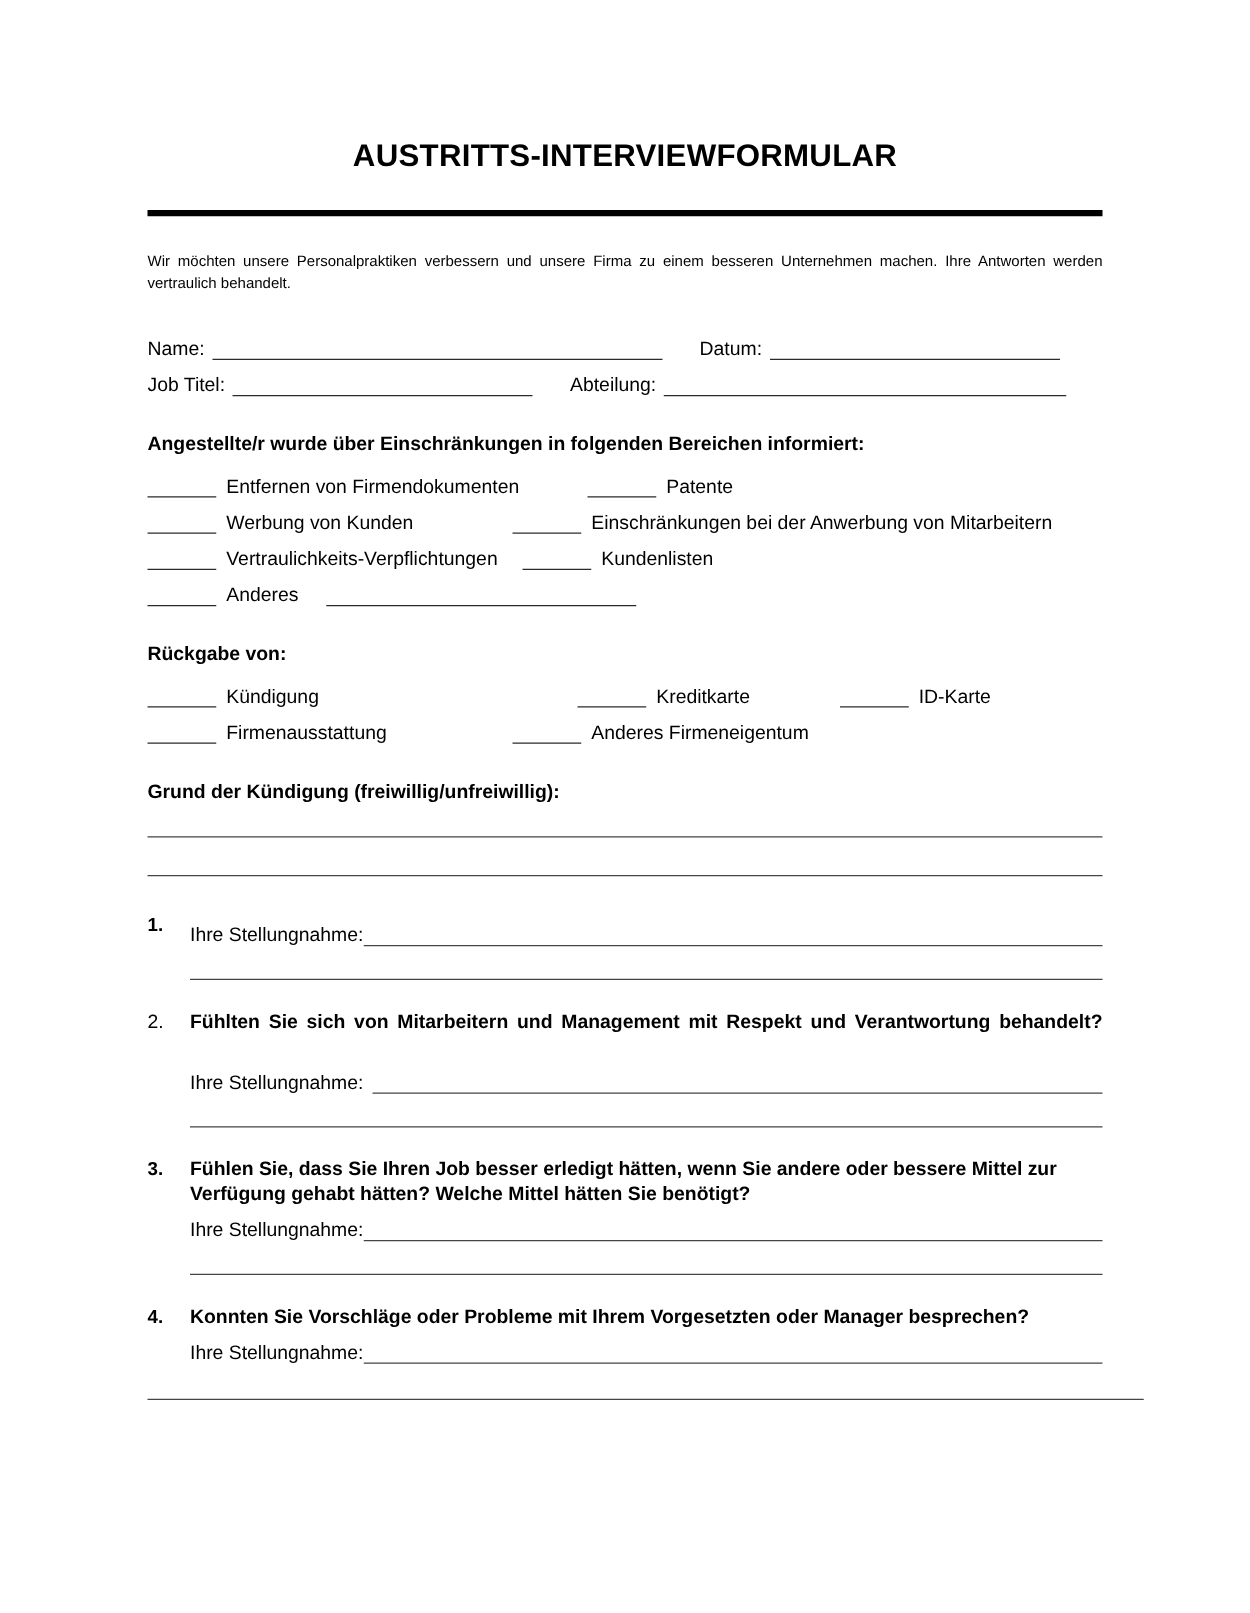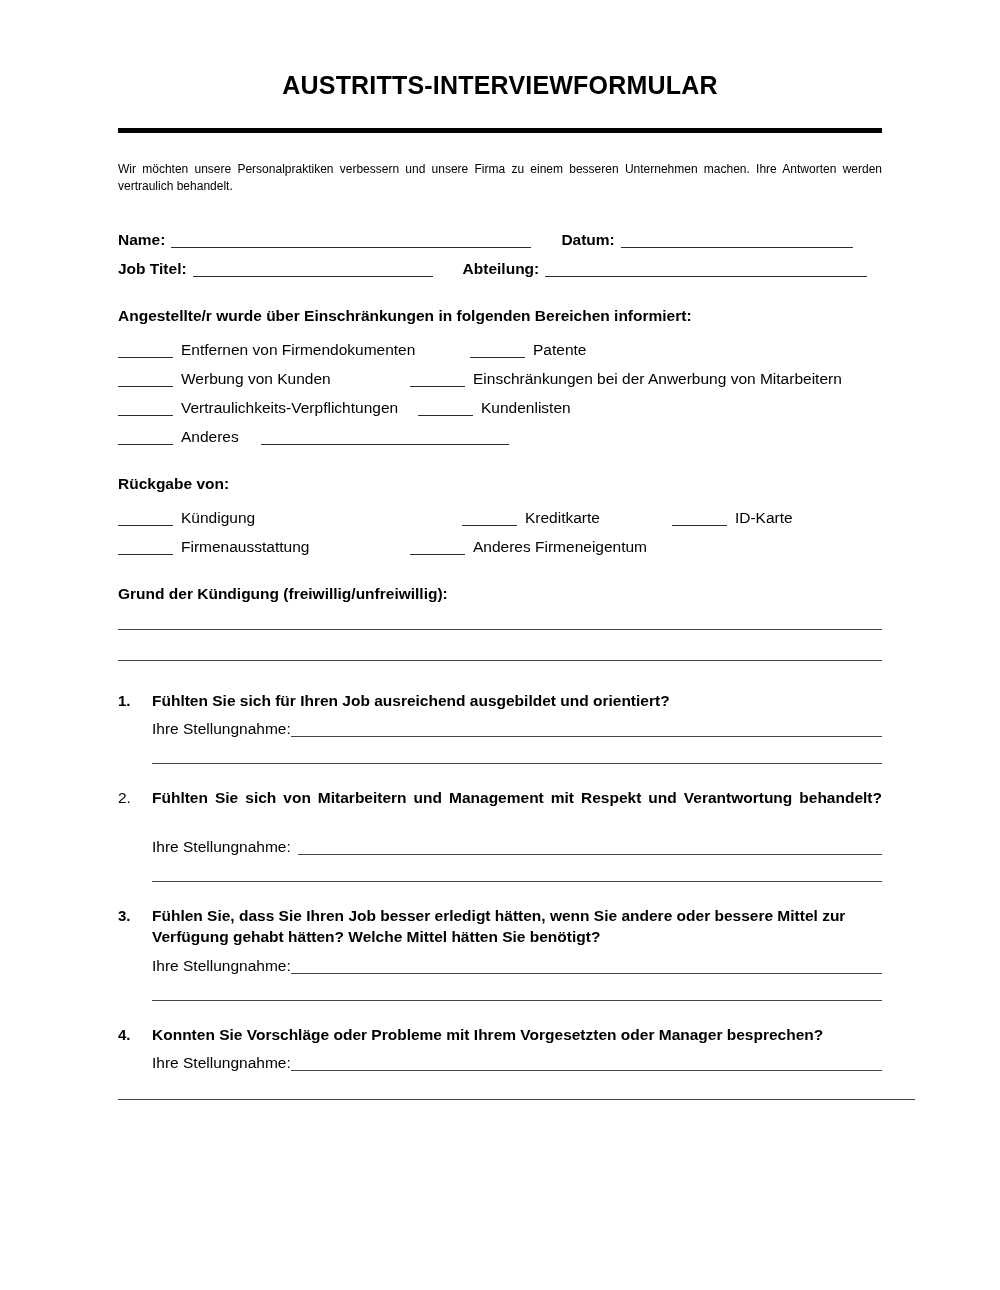--- a/index.html
+++ b/index.html
@@ -22,21 +22,21 @@
     box-sizing: border-box;
     padding: 0 118px;
   }
 
   
   .doc-title {
     text-align: center;
     font-size: 25px;
     font-weight: bold;
     letter-spacing: 0.2px;
-    padding-top: 72px;
+    padding-top: 112px;
     line-height: 1.1;
   }
   .title-rule {
     margin-top: 28px;
     height: 5px;
     background: #000000;
     width: 100%;
   }
 
   
@@ -51,21 +51,21 @@
   .ident {
     margin-top: 24px;
   }
   .ident-row {
     display: flex;
     align-items: flex-end;
     font-size: 15.5px;
     height: 29px;
   }
   .fld-label {
-    font-weight: bold;
+    font-weight: normal;
     white-space: nowrap;
     line-height: 1;
   }
   .rule {
     border-bottom: 1.6px solid #2b2b2b;
     height: 15px;
     margin-left: 6px;
   }
   .gap-md { width: 30px; flex: none; }
 
@@ -299,21 +299,20 @@
   <div class="reason-lines">
     <div class="longline"></div>
     <div class="longline"></div>
   </div>
 
   <div class="qlist">
 
     <div class="question">
       <div class="qnum">1.</div>
       <div class="qbody">
-        <div class="qtext">Fühlten Sie sich für Ihren Job ausreichend ausgebildet und orientiert?</div>
         <div class="answer-row">
           <span class="answer-label">Ihre Stellungnahme:</span>
           <span class="answer-rule"></span>
         </div>
         <div class="answer-second"></div>
       </div>
     </div>
 
     <div class="q-gap"></div>
 

